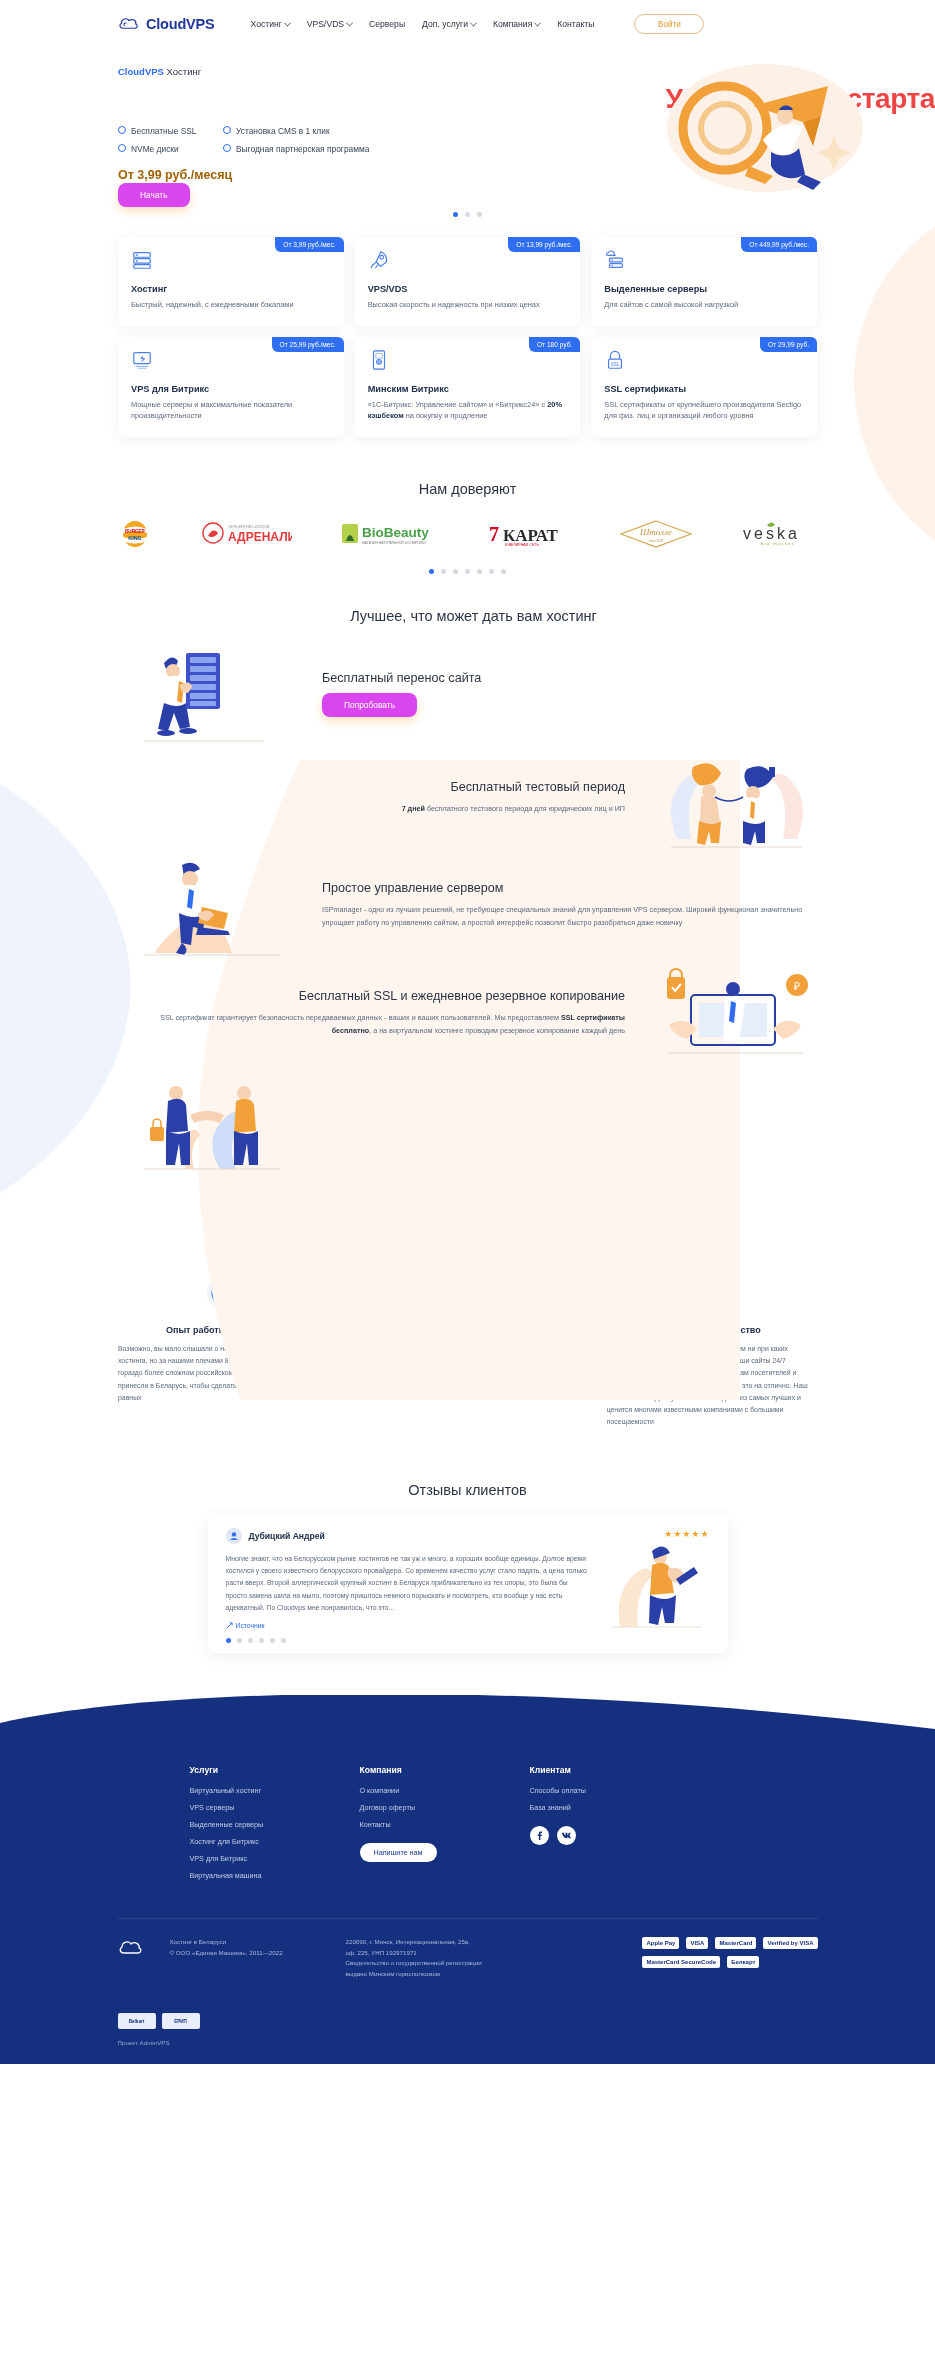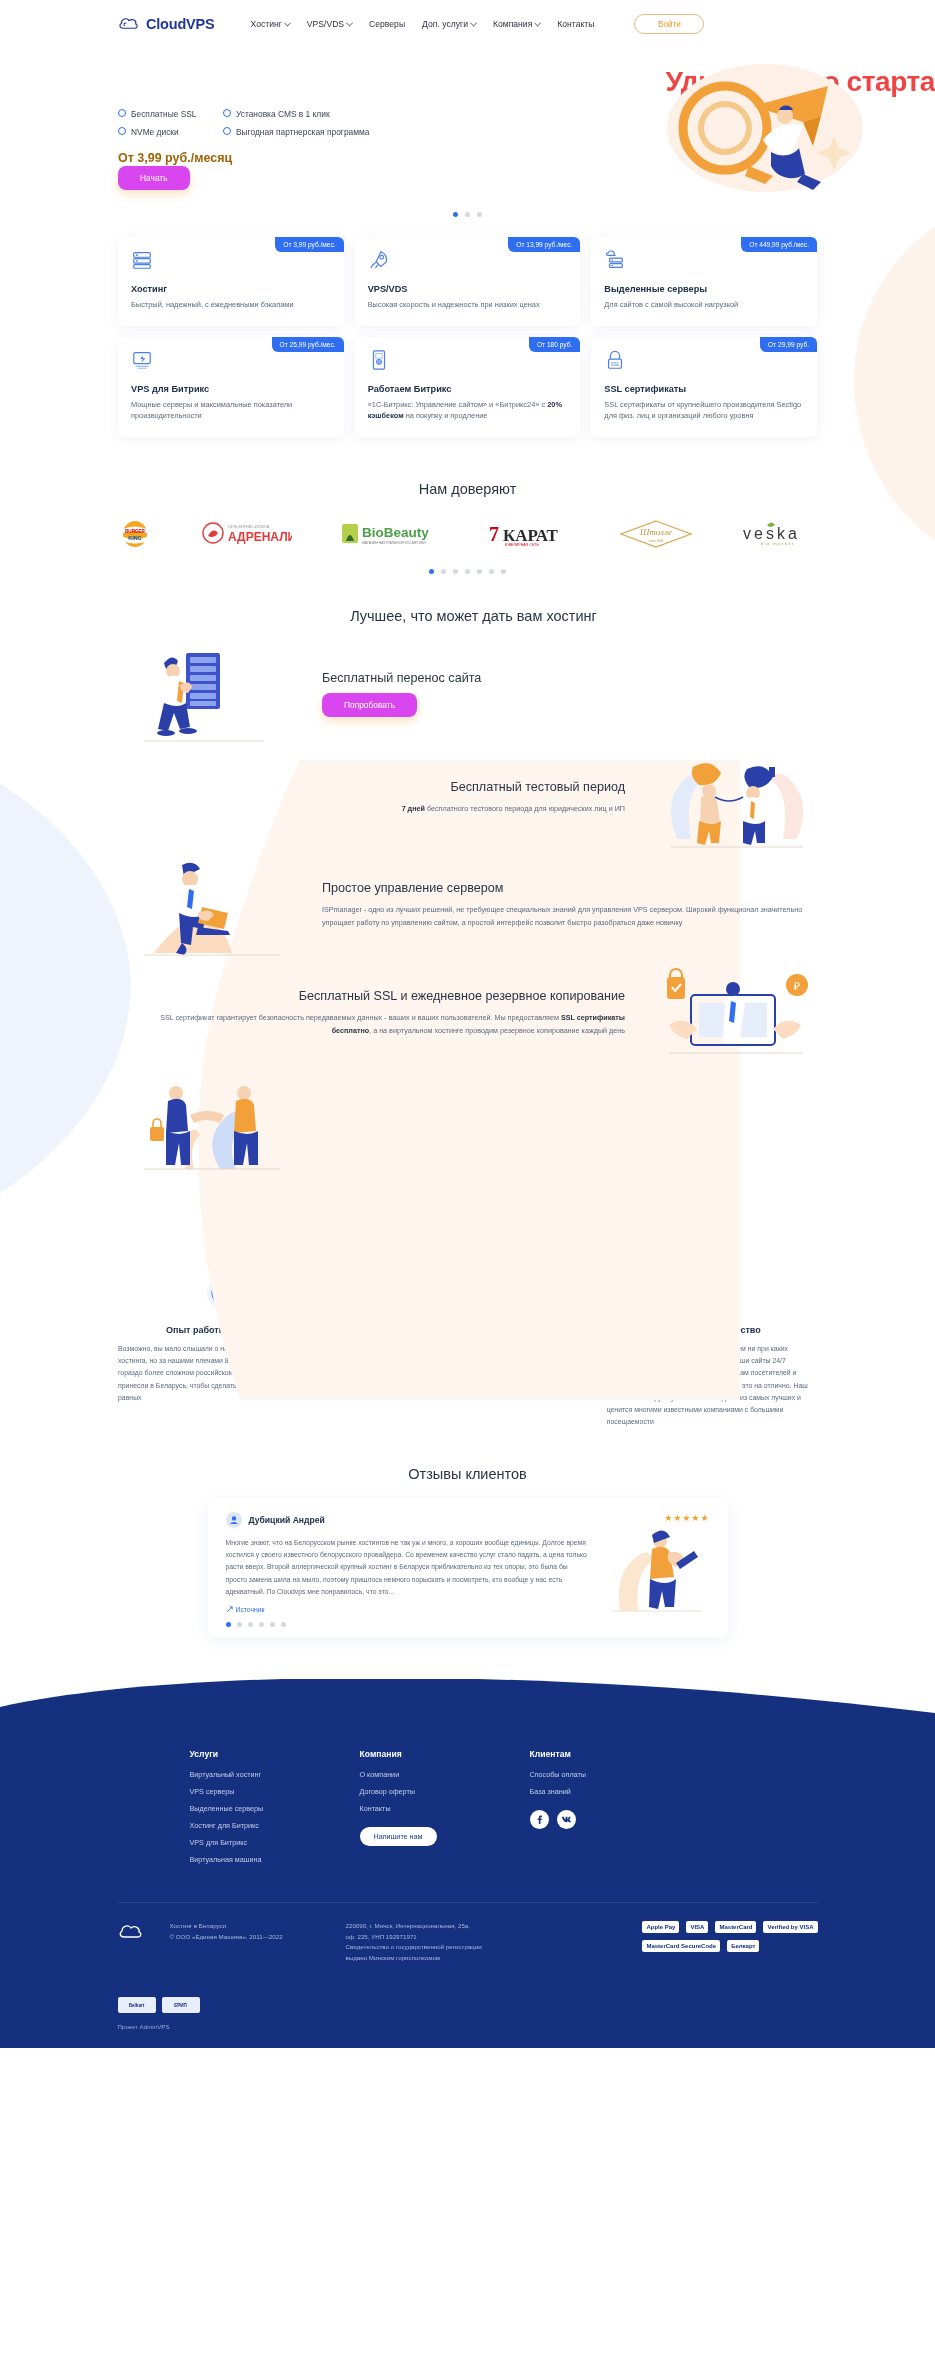--- a/index.html
+++ b/index.html
@@ -95,21 +95,21 @@
 
   
   .about { margin-top: 34px; }
   .about-grid { width: 699px; margin: 0 auto; display: grid; grid-template-columns: repeat(3,1fr); gap: 34px; }
   .about-col { text-align: center; }
   .about-ico { width: 34px; height: 34px; margin: 0 auto 11px; }
   .about-h { font-size: 9px; font-weight: 700; color: #21304c; margin-bottom: 8px; }
   .about-p { font-size: 6.9px; line-height: 1.75; color: #5d6a80; text-align: left; }
 
   
-  .reviews { margin-top: 38px; }
+  .reviews { margin-top: 54px; }
   .review-card {
     width: 520px; margin: 0 auto; background: #fff; border-radius: 8px;
     box-shadow: 0 3px 16px rgba(40,60,120,.08); padding: 14px 18px 10px;
     display: flex; gap: 14px; position: relative;
   }
   .rev-left { flex: 1; }
   .rev-head { display: flex; align-items: center; gap: 7px; margin-bottom: 9px; }
   .rev-av { width: 16px; height: 16px; border-radius: 50%; background: #dfe6f5; display:flex;align-items:center;justify-content:center; }
   .rev-name { font-size: 8.6px; font-weight: 700; color: #21304c; }
   .rev-stars { position: absolute; right: 18px; top: 15px; color: #f0a42b; font-size: 9px; letter-spacing: 1px; }
@@ -189,20 +189,23 @@
           <i class="chev"></i>
         </div>
       <div class="nav-item">
           <span>Контакты</span>
         </div>
     </div>
     <div class="login-btn">Войти</div>
   </div>
 
   <div class="hero">
+    <div class="hero-eyebrow">
+      <b>CloudVPS</b><span> Хостинг</span>
+    </div>
     <div class="hero-title">Удивляем со старта</div>
     <div class="hero-feats">
       <div class="feat">
           <i class="feat-ring"></i>
           <span>Бесплатные SSL</span>
         </div>
       <div class="feat">
           <i class="feat-ring"></i>
           <span>Установка CMS в 1 клик</span>
         </div>
@@ -292,21 +295,21 @@
       </div>
 
       <div class="card">
         <div class="card-badge">От 180 руб.</div>
         <svg class="card-icon" viewBox="0 0 24 24">
           <rect x="6" y="2" width="12" height="20" rx="1.5" fill="none" stroke="#4a7fe8" stroke-width="1.3"></rect>
           <rect x="8.5" y="5" width="7" height="5" fill="none" stroke="#9dbcf2" stroke-width="1"></rect>
           <circle cx="12" cy="14" r="2.6" fill="none" stroke="#4a7fe8" stroke-width="1.2"></circle>
           <path d="M12 12.2 v3.6 M10.2 14 h3.6" stroke="#4a7fe8" stroke-width="1"></path>
         </svg>
-        <div class="card-title">Работаем Битрикс</div>
+        <div class="card-title">Минским Битрикс</div>
         <div class="card-desc"><span>«1С-Битрикс: Управление сайтом» и «Битрикс24» с </span><b>20% кэшбеком</b><span> на покупку и продление</span></div>
       </div>
 
       <div class="card">
         <div class="card-badge">От 29,99 руб.</div>
         <svg class="card-icon" viewBox="0 0 24 24">
           <path d="M7 11 V7.5 A5 5 0 0 1 17 7.5 V11" fill="none" stroke="#4a7fe8" stroke-width="1.3"></path>
           <rect x="5" y="11" width="14" height="10" rx="1.5" fill="none" stroke="#4a7fe8" stroke-width="1.3"></rect>
           <text x="12" y="18" font-size="5" fill="#4a7fe8" text-anchor="middle" font-family="'Liberation Sans',sans-serif">SSL</text>
         </svg>

